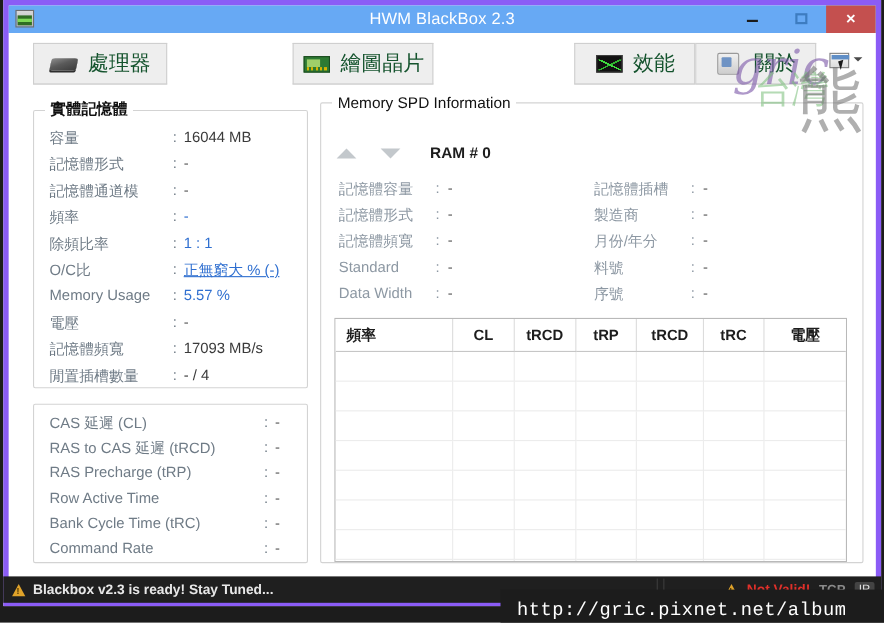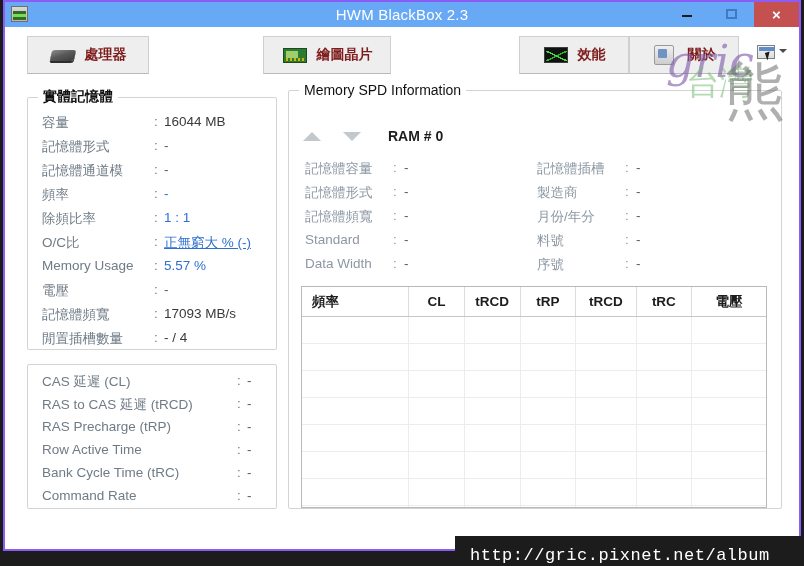--- a/index.html
+++ b/index.html
@@ -19,21 +19,21 @@
     left: 0; top: 0;
     width: 804px; height: 566px;
     background: #1c1c1c;
     box-sizing: border-box;
   }
   #window-inner {
     position: absolute;
     left: 3px; top: 0px;
     width: 798px; height: 551px;
     background: #ffffff;
-    border: 2px solid #8b5cf6;
+    border: 5px solid #8b5cf6;
     box-sizing: border-box;
   }
 
   
   #titlebar {
     position: absolute;
     left: 0; top: 0;
     width: 100%; height: 25px;
     background: #67a9f4;
     box-sizing: border-box;
@@ -109,23 +109,23 @@
     gap: 9px;
   }
   .tab.active {
     background: #ffffff;
     border: 1px solid #b9b9b9;
     border-bottom: 1px solid #ffffff;
     top: 6px; height: 42px;
     z-index: 5;
   }
   .tab .tab-label {
-    font-size: 14px;
-    color: #7f1d1d;
-    font-weight: bold;
+    font-size: 19px;
+    color: #14532d;
+    font-weight: normal;
     white-space: nowrap;
   }
   .tab-icon { width: 26px; height: 16px; position: relative; flex: none; }
 
   
   .ico-cpu {
     background: linear-gradient(160deg,#8d8d8d 0%,#5a5a5a 45%,#3b3b3b 100%);
     border-radius: 3px/2px;
     transform: skewX(-12deg);
     height: 11px; width: 24px;
@@ -723,19 +723,35 @@
                   <td></td>
                 </tr>
               </tbody>
           </table>
         </div>
       </fieldset>
     </div>
 
   </div>
 
+  <div id="statusbar">
+    <div id="status-fields">
+      <div class="sb-sep" style="left:594px;"></div>
+      <div class="sb-sep" style="left:600px;"></div>
+    </div>
+    <div id="status-left">
+      <span class="warn-ico"></span>
+      <span id="status-text">Blackbox v2.3 is ready! Stay Tuned...</span>
+    </div>
+    <div id="status-right">
+      <span class="warn-ico"></span>
+      <span id="status-invalid">Not Valid!</span>
+      <span id="status-tcp">TCP</span>
+      <span id="status-badge">IP</span>
+    </div>
+  </div>
 
   <div id="wm-gric">gric</div>
   <div id="wm-tw">台灣</div>
   <div id="wm-bear">熊</div>
   <div id="wm-cut"></div>
   <div id="wm-url">http://gric.pixnet.net/album</div>
 </div>
 
 </body></html>

